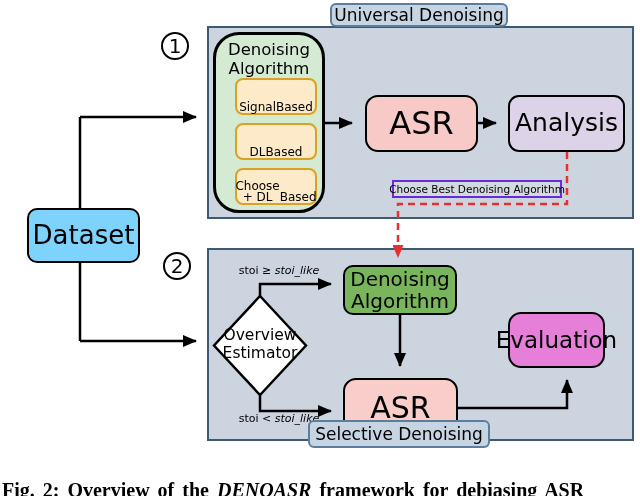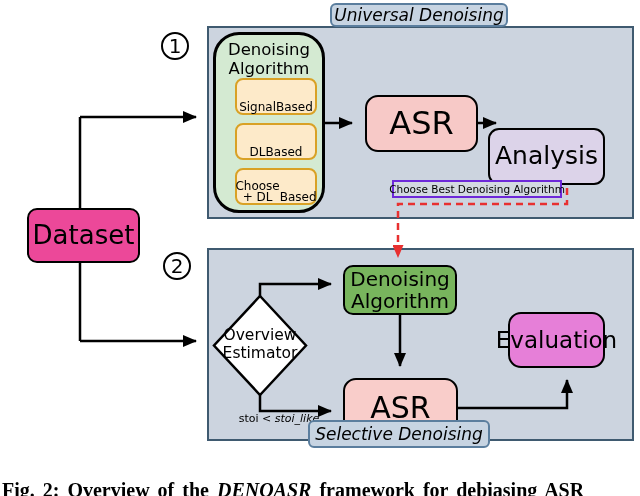--- a/index.html
+++ b/index.html
@@ -11,48 +11,48 @@
   .panel{
     background:#ccd4df;border:2px solid #3f5a70;z-index:1;
   }
   .node{
     display:flex;flex-direction:column;align-items:center;justify-content:center;
     border:2.5px solid #000;z-index:3;text-align:center;line-height:1.05;
   }
   .tag-label{
     display:flex;align-items:center;justify-content:center;
     background:#c7d4e2;border:2px solid #5b7e9e;border-radius:6px;
-    font-size:17px;z-index:4;font-style:italic;
+    font-size:17px;z-index:4;
   }
   .badge{
     display:flex;align-items:center;justify-content:center;
     width:28px;height:28px;border:2.5px solid #000;border-radius:50%;
     background:#fff;font-size:20px;z-index:3;
   }
-  #dataset{left:27px;top:208px;width:113px;height:55px;background:#ec4899;border-radius:10px;font-size:26px;}
+  #dataset{left:27px;top:208px;width:113px;height:55px;background:#7dd3fc;border-radius:10px;font-size:26px;}
   #panel1{left:207px;top:26px;width:427px;height:193px;}
   #panel2{left:207px;top:248px;width:427px;height:193px;}
   #universal-label{left:330px;top:3px;width:178px;height:24px;}
   #selective-label{left:308px;top:420px;width:182px;height:28px;}
   #badge1{left:161px;top:32px;}
   #badge2{left:163px;top:252px;}
   #green-container{
     left:213px;top:32px;width:112px;height:181px;background:#d4ead2;
     border:3px solid #000;border-radius:26px;z-index:3;
   }
   .gc-title{position:absolute;left:0;top:5px;width:100%;text-align:center;font-size:16.5px;line-height:19px;}
   .sub-box{
     position:absolute;left:19px;width:78px;height:33px;
     display:flex;flex-direction:row;align-items:flex-end;justify-content:center;
     background:#fdeac9;border:2.5px solid #d9a125;border-radius:8px;
     font-size:12px;line-height:11px;text-align:center;
   }
   #sub0{top:43px;} #sub1{top:88px;} #sub2{top:133px;}
   #asr1{left:365px;top:95px;width:113px;height:57px;background:#f7c9c7;border-radius:13px;font-size:32px;}
-  #analysis{left:488px;top:95px;width:117px;height:57px;background:#dcd3e9;border-radius:11px;font-size:25px;margin-top:33px;}
+  #analysis{left:508px;top:95px;width:117px;height:57px;background:#dcd3e9;border-radius:11px;font-size:25px;}
   #choose-label{
     left:392px;top:180px;width:170px;height:18px;
     display:flex;align-items:center;justify-content:center;
     background:#d3d9e1;border:2px solid #6d28d9;font-size:10.5px;z-index:4;white-space:nowrap;
   }
   #denoising2{left:343px;top:265px;width:114px;height:50px;background:#78b55d;border-radius:10px;font-size:20px;line-height:22px;}
   #asr2{left:343px;top:378px;width:115px;height:60px;background:#f9cdca;border-radius:13px;font-size:30px;}
   #evaluation{left:508px;top:312px;width:97px;height:56px;background:#e67fd8;border-radius:13px;font-size:23px;}
   #threshold-text{
     left:214px;top:327px;width:92px;text-align:center;font-size:15.5px;line-height:17.5px;z-index:3;
@@ -143,20 +143,23 @@
     <span>Analysis</span>
   </div>
   <div class="abs" id="choose-label">
     <span>Choose Best Denoising Algorithm</span>
   </div>
 
   <div class="abs" id="threshold-text">
     <div>Overview</div>
     <div>Estimator</div>
   </div>
+  <div class="cond" id="cond-top">
+    <span>stoi ≥ </span><i>stoi_like</i>
+  </div>
   <div class="cond" id="cond-bottom">
     <span>stoi &lt; </span><i>stoi_like</i>
   </div>
   <div class="abs node" id="denoising2">
     <div>Denoising</div>
     <div>Algorithm</div>
   </div>
   <div class="abs node" id="asr2">
     <span>ASR</span>
   </div>

